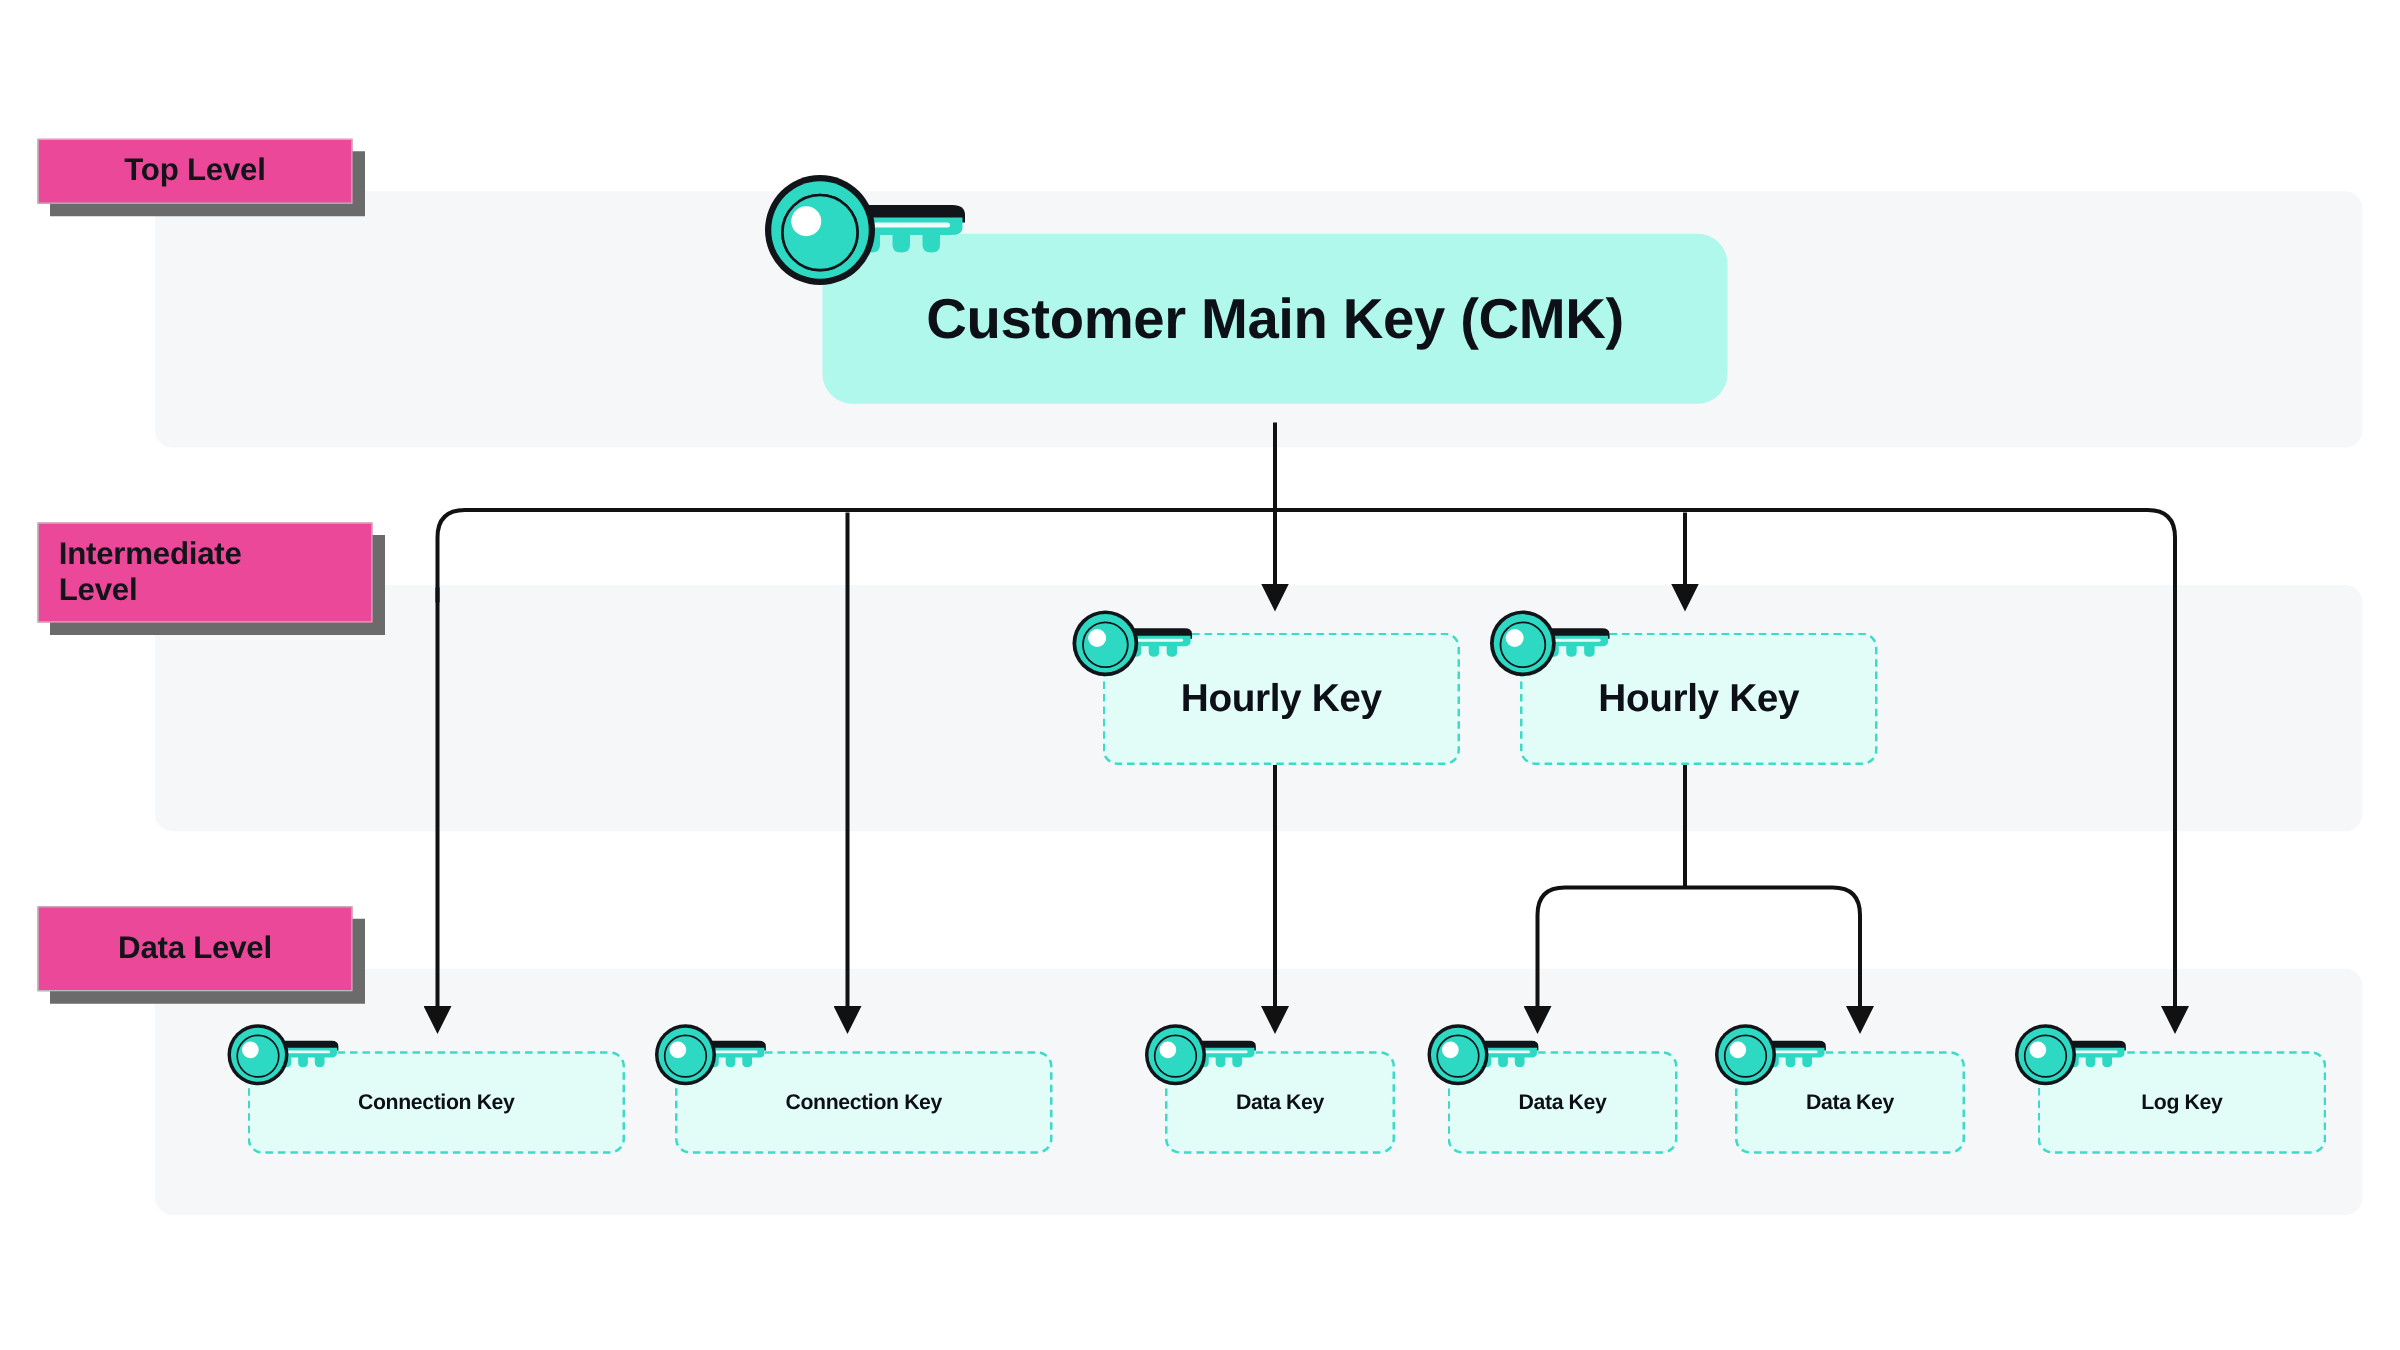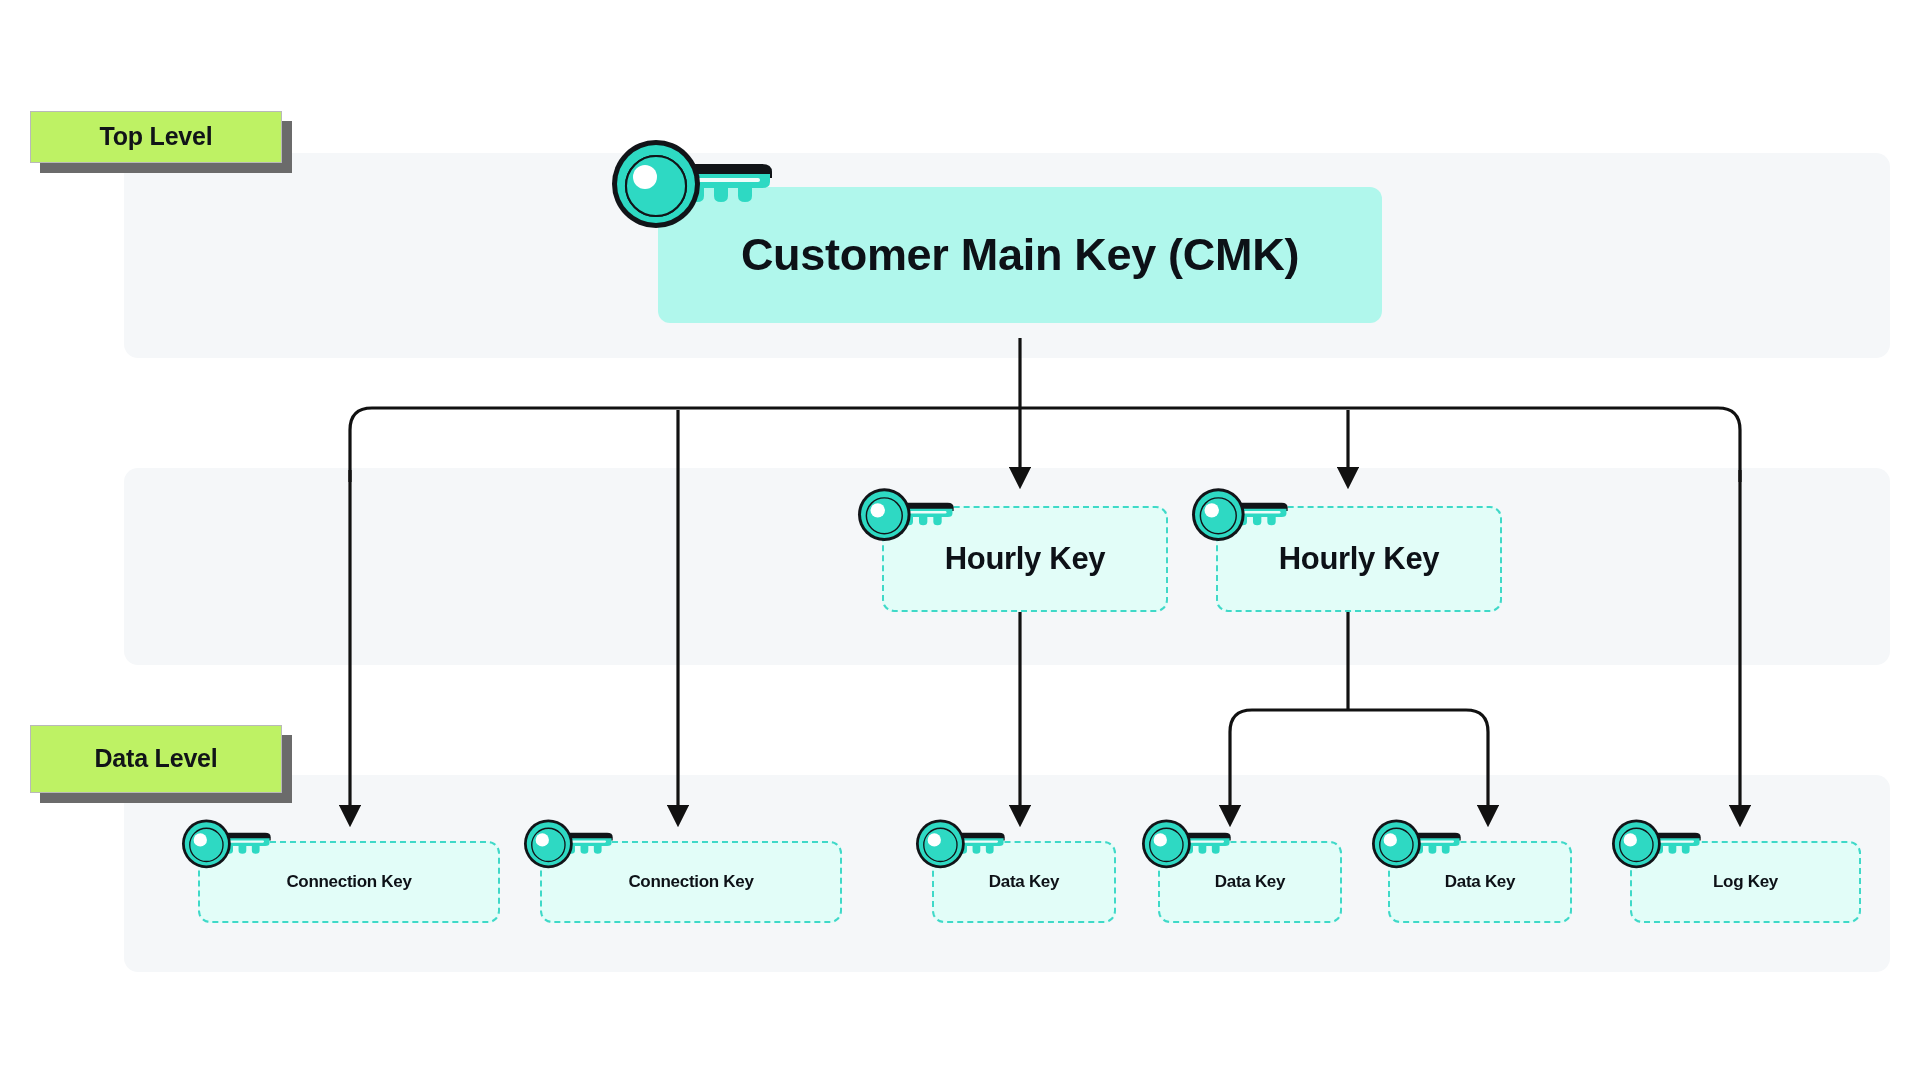--- a/index.html
+++ b/index.html
@@ -14,40 +14,40 @@
   .band{position:absolute;background:#f5f7f9;border-radius:14px;}
 
   
   .level-tag{position:absolute;}
   .level-tag .shadow{
     position:absolute;left:10px;top:10px;width:100%;height:100%;
     background:#6b6b6b;
   }
   .level-tag .card{
     position:relative;width:100%;height:100%;
-    background:#bef264;border:1px solid #b9b9b9;
+    background:#ec4899;border:1px solid #b9b9b9;
     box-sizing:border-box;
     display:flex;align-items:center;
   }
   .level-tag .txt{
     font-size:25px;font-weight:bold;color:#111418;
     line-height:1.18;letter-spacing:-.2px;
     white-space:pre-line;
   }
   .tag-center .txt{width:100%;text-align:center;}
   .tag-left .txt{padding-left:16px;text-align:left;}
 
   
   .node{position:absolute;box-sizing:border-box;display:flex;
         align-items:center;justify-content:center;}
   .node .label{
     font-weight:bold;color:#0d1117;letter-spacing:-.3px;
     text-align:center;white-space:nowrap;
   }
-  .node.solid{background:#b0f7ec;border-radius:12px;}
+  .node.solid{background:#b0f7ec;border-radius:24px;}
   .node.dashed{
     background:#e2fdf8;border:2.5px dashed #3fd9c8;border-radius:12px;
   }
   .node.cmk .label{font-size:45px;}
   .node.mid .label{font-size:31px;}
   .node.leaf .label{font-size:17px;}
 
   
   .keyicon{position:absolute;}
   .keyicon svg{display:block;overflow:visible;}
@@ -100,20 +100,27 @@
     </g>
   </svg>
 
   <div class="level-tag tag-center" style="left:30px;top:111px;width:252px;height:52px;">
     <div class="shadow"></div>
     <div class="card">
       <span class="txt">Top Level</span>
     </div>
   </div>
 
+  <div class="level-tag tag-left" style="left:30px;top:418px;width:268px;height:80px;">
+    <div class="shadow"></div>
+    <div class="card">
+      <span class="txt">Intermediate
+Level</span>
+    </div>
+  </div>
 
   <div class="level-tag tag-center" style="left:30px;top:725px;width:252px;height:68px;">
     <div class="shadow"></div>
     <div class="card">
       <span class="txt">Data Level</span>
     </div>
   </div>
 
   <div class="node solid cmk" style="left:658px;top:187px;width:724px;height:136px;">
     <span class="label">Customer Main Key (CMK)</span>

